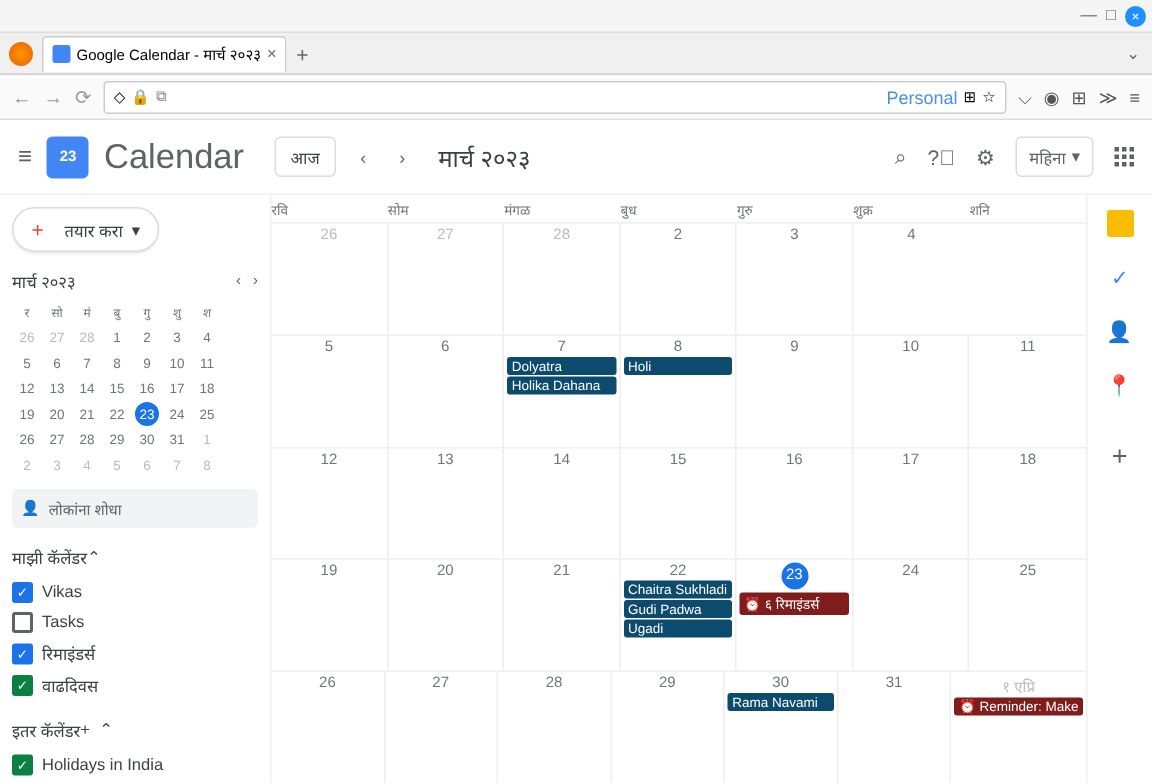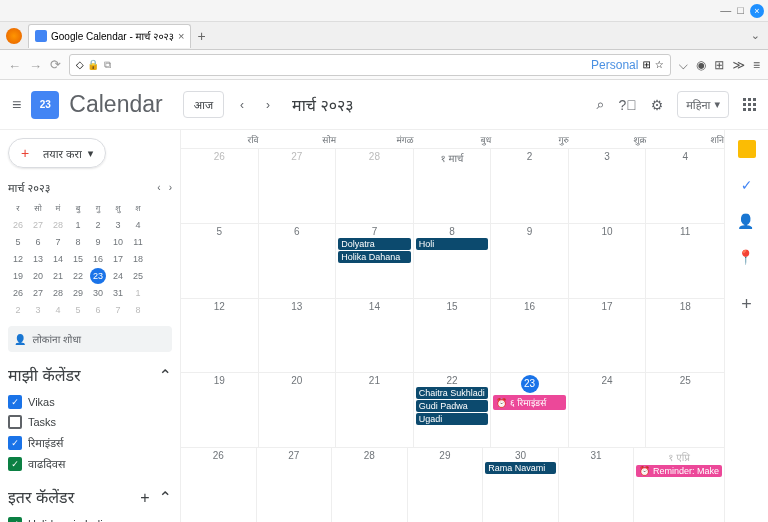--- a/index.html
+++ b/index.html
@@ -41,36 +41,36 @@
 .plus-r{color:#ea4335}
 .mini-hdr{display:flex;align-items:center;justify-content:space-between;font-size:11px;color:#3c4043;margin-bottom:4px}
 .mini-nav{display:flex;gap:8px;color:#5f6368;font-size:10px}
 .mini{display:grid;grid-template-columns:repeat(7,20px);font-size:9px;color:#70757a;text-align:center}
 .mini div{height:17px;display:flex;align-items:center;justify-content:center}
 .mini .dow{color:#70757a;font-size:8px}
 .mini .today{background:#1a73e8;color:#fff;border-radius:50%;width:16px;height:16px;margin:auto}
 .mini .other{color:#bbb}
 .search-ppl{background:#f1f3f4;border-radius:4px;padding:6px;font-size:10px;color:#5f6368;margin-top:8px;display:flex;gap:6px;align-items:center}
 .cal-section{margin-top:12px}
-.cal-sec-hdr{display:flex;justify-content:space-between;align-items:center;font-size:16px;color:#3c4043;margin-bottom:6px}
+.cal-sec-hdr{display:flex;justify-content:flex-start;align-items:center;font-size:11px;color:#3c4043;margin-bottom:6px}
 .cal-item{display:flex;align-items:center;gap:6px;font-size:11px;color:#3c4043;padding:3px 0}
 .cb{width:14px;height:14px;border-radius:2px;display:flex;align-items:center;justify-content:center;color:#fff;font-size:9px}
 .cb-blue{background:#1a73e8}.cb-empty{border:2px solid #5f6368;background:#fff}.cb-green{background:#0b8043}
 .grid-area{flex:1;display:flex;flex-direction:column;border-left:1px solid #eee}
 .dow-row{display:grid;grid-template-columns:repeat(7,1fr);height:18px}
-.dow-cell{font-size:9px;color:#70757a;text-align:right;padding-top:3px}
+.dow-cell{font-size:9px;color:#70757a;text-align:left;padding-top:3px}
 .weeks{flex:1;display:grid;grid-template-rows:repeat(5,1fr)}
 .week{display:grid;grid-template-columns:repeat(7,1fr);border-top:1px solid #eee}
 .day{border-right:1px solid #eee;padding:2px;font-size:10px;color:#70757a;position:relative}
 .day:last-child{border-right:none}
 .daynum{text-align:center;font-size:10px;margin-bottom:1px}
 .daynum.other{color:#bbb}
 .daynum.today{background:#1a73e8;color:#fff;border-radius:50%;width:18px;height:18px;line-height:18px;margin:0 auto 2px}
 .ev{font-size:9px;padding:1px 3px;border-radius:2px;margin-bottom:1px;color:#fff;white-space:nowrap;overflow:hidden}
-.ev-g{background:#0c4a6e}.ev-b{background:#ec4899}
+.ev-g{background:#0c4a6e}.ev-b{background:#7f1d1d}
 .sidepanel{width:44px;border-left:1px solid #eee;display:flex;flex-direction:column;align-items:center;padding-top:10px;gap:18px;font-size:14px}
 .sp-ic{width:18px;height:18px;display:flex;align-items:center;justify-content:center}
 .sp-keep{background:#fbbc04;border-radius:2px}
 .sp-plus{color:#5f6368;font-size:18px;margin-top:10px}
 </style>
 </head>
 <body>
 
 <div class="titlebar">
   <div class="titlebar-btns">
@@ -267,23 +267,20 @@
           <div class="day">
             <div class="daynum other">26</div>
           </div>
           <div class="day">
             <div class="daynum other">27</div>
           </div>
           <div class="day">
             <div class="daynum other">28</div>
           </div>
           <div class="day">
-            <div class="daynum">१ मार्च</div>
-          </div>
-          <div class="day">
             <div class="daynum">2</div>
           </div>
           <div class="day">
             <div class="daynum">3</div>
           </div>
           <div class="day">
             <div class="daynum">4</div>
           </div>
         </div>
         <div class="week">

